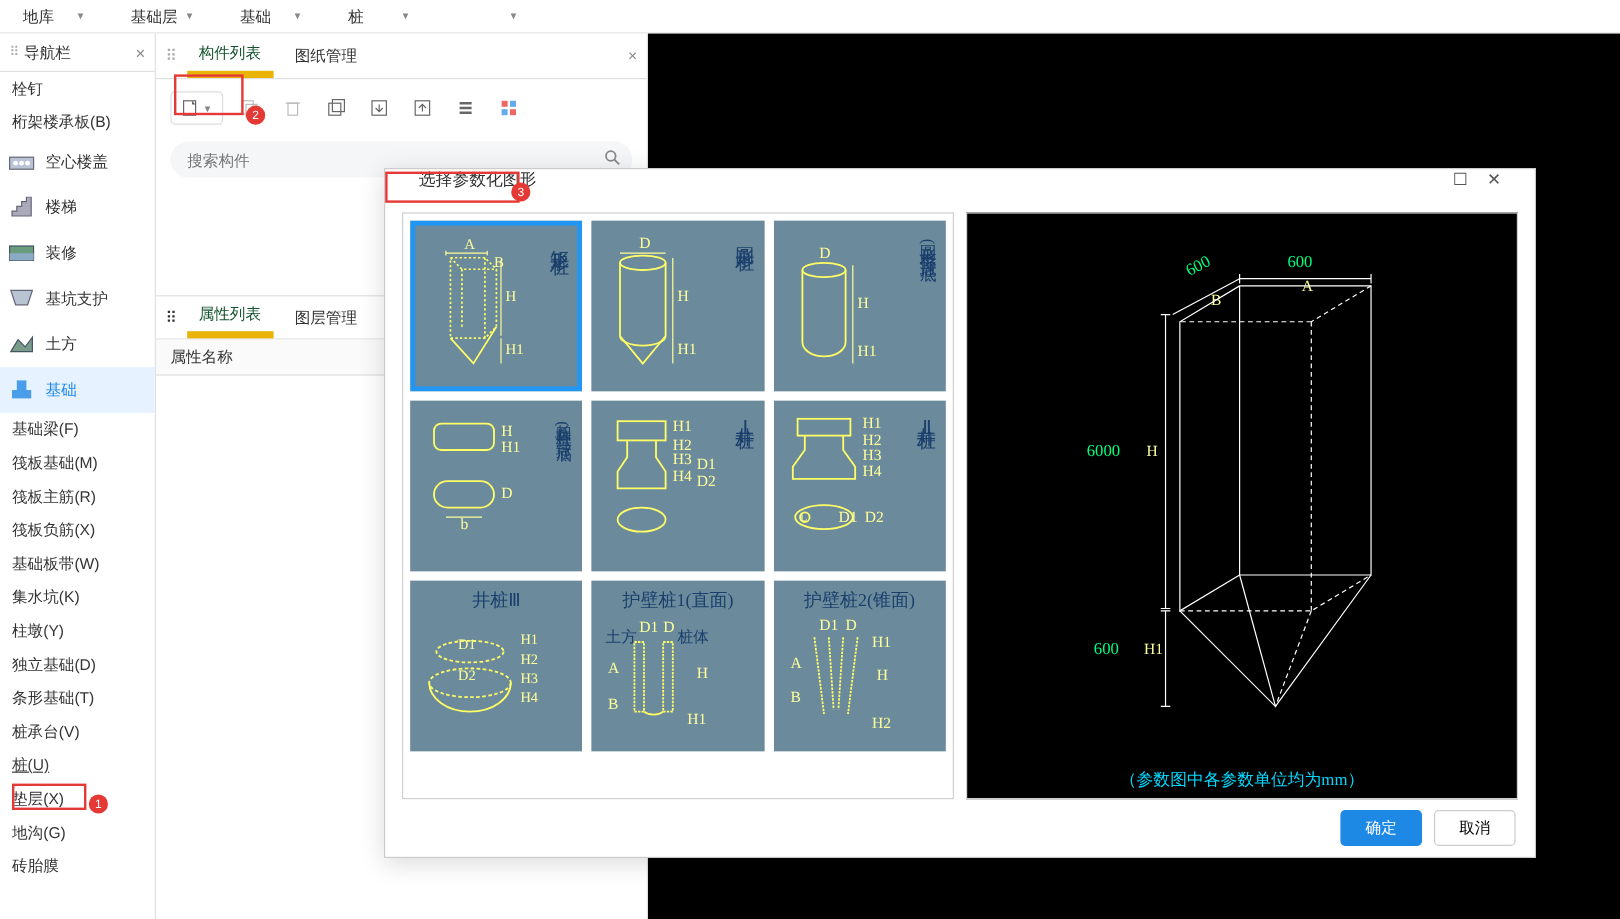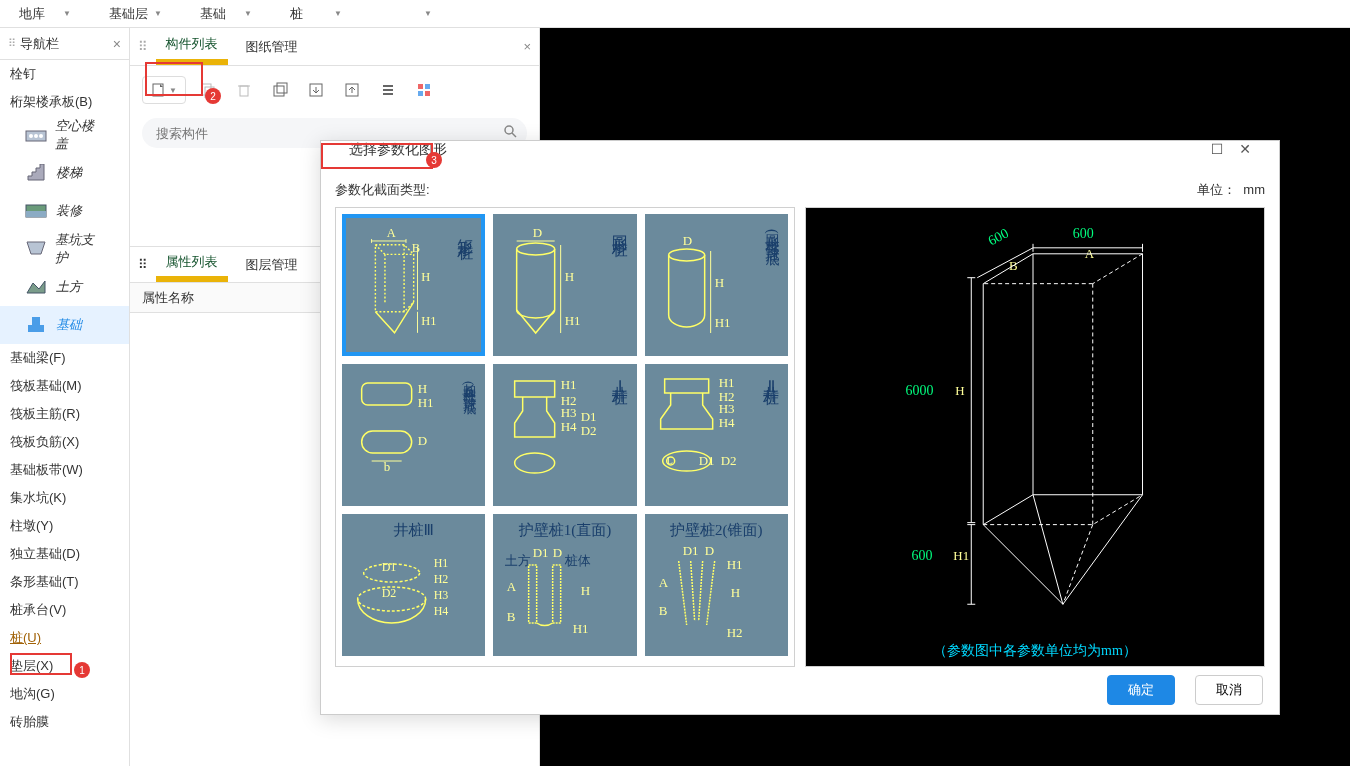--- a/index.html
+++ b/index.html
@@ -13,25 +13,25 @@
     
     .main { display: flex; height: calc(100% - 28px); }
     
     
     .nav-panel { width: 130px; border-right: 1px solid #e0e0e0; display: flex; flex-direction: column; background: #fff; }
     .panel-header { display: flex; align-items: center; height: 32px; padding: 0 8px; border-bottom: 1px solid #e0e0e0; justify-content: space-between; }
     .panel-header .grip { color: #aaa; font-size: 11px; margin-right: 4px; }
     .panel-header .close { color: #888; font-size: 14px; cursor: pointer; }
     .panel-header-title { flex: 1; }
     .nav-list { flex: 1; overflow: auto; }
-    .nav-item { display: flex; align-items: center; height: 38px; padding: 0 24px; cursor: pointer; gap: 8px; font-style: italic; }
+    .nav-item { display: flex; align-items: center; height: 38px; padding: 0 6px; cursor: pointer; gap: 8px; }
     .nav-item.active { background: #e6f2ff; color: #1e88e5; }
     .nav-item .icon-box { width: 24px; height: 20px; display: flex; align-items: center; justify-content: center; }
     .nav-item-child { padding-left: 10px; height: 28px; display: flex; align-items: center; cursor: pointer; position: relative;}
-    .nav-item-child.selected { color: #a16207; text-decoration: underline; }
+    .nav-item-child.selected { color: #404040; text-decoration: underline; }
     
     
     .mid-panel { width: 410px; border-right: 1px solid #e0e0e0; display: flex; flex-direction: column; background: #fff; }
     .tabs-row { display: flex; align-items: center; height: 38px; border-bottom: 1px solid #e0e0e0; padding: 0 8px; gap: 8px; }
     .tabs-row .grip { color: #aaa; }
     .tab { padding: 0 10px; height: 100%; display: flex; align-items: center; cursor: pointer; }
     .tab.active { color: #14532d; border-bottom: 6px solid #eab308; }
     .tabs-row .close { margin-left: auto; color: #888; cursor: pointer; }
     
     .toolbar { display: flex; gap: 8px; padding: 10px 12px; align-items: center; flex-wrap: wrap; }
@@ -63,21 +63,21 @@
     
     .dialog-body { flex: 1; display: flex; gap: 10px; padding: 0 14px; }
     .shape-grid { width: 460px; border: 1px solid #d0d0d0; padding: 6px; overflow: auto; display: grid; grid-template-columns: repeat(3, 1fr); gap: 8px; align-content: start; }
     .shape-tile { background: #6b8a9c; height: 142px; position: relative; cursor: pointer; border: 1px solid #6b8a9c; }
     .shape-tile.selected { border: 4px solid #2196f3; }
     .shape-label-cn { position: absolute; right: 6px; top: 8px; writing-mode: vertical-rl; color: #1a3f6b; font-size: 16px; font-family: SimSun, serif; font-weight: 500; letter-spacing: 2px;}
     .shape-label-top { position: absolute; left: 0; right:0; top: 6px; text-align:center; color: #1a3f6b; font-size: 15px; font-family: SimSun, serif; }
     
     .preview-panel { flex: 1; background: #000; border: 1px solid #d0d0d0; display: flex; flex-direction: column; }
     
-    .dialog-footer { height: 48px; display: flex; align-items: center; justify-content: flex-end; gap: 20px; padding: 0 16px; }
+    .dialog-footer { height: 48px; display: flex; align-items: center; justify-content: flex-end; gap: 10px; padding: 0 16px; }
     .btn { height: 30px; padding: 0 20px; border-radius: 4px; cursor: pointer; font-size: 13px; border: 1px solid #ccc; background: #fff; display: flex; align-items: center; }
     .btn.primary { background: #1e88e5; color: #fff; border-color: #1e88e5; }
     
     .param-text { font-family: "Times New Roman", serif; font-size: 13px; fill: #ffff99; }
     .param-text-green { font-family: "Times New Roman", serif; font-size: 14px; fill: #00ff7f; }
     .preview-footer { color: #00d9ff; font-family: Liberation Serif, serif; font-size: 14px; text-align: center; padding: 6px; }
     
     .tile-svg { width: 100%; height: 100%; }
     .tile-dim { font-family: "Times New Roman", serif; font-size: 13px; fill: #ffff99; }
     .tile-yellow { stroke: #ffff66; stroke-width: 1.5; fill: none; }
@@ -281,24 +281,20 @@
 <div class="red-badge" style="left:205px;top:88px;">2</div>
 
 <div class="dialog">
   <div class="dialog-title-row">
     <span class="dialog-title">选择参数化图形</span>
     <div class="dialog-controls">
       <span>☐</span>
       <span>✕</span>
     </div>
   </div>
-  <div class="dialog-subtitle">
-    <span>参数化截面类型:</span>
-    <span><span>单位：</span>&nbsp;&nbsp;<span>mm</span></span>
-  </div>
   <div class="dialog-body">
     <div class="shape-grid">
 
       <div class="shape-tile selected">
         <span class="shape-label-cn">矩形桩</span>
         <svg class="tile-svg" viewBox="0 0 140 140">
           <text class="tile-dim" x="42" y="20">A</text>
           <line x1="26" y1="24" x2="62" y2="24" stroke="#ffff99"></line>
             <path d="M26 22 L26 26 M62 22 L62 26" stroke="#ffff99"></path>
           <text class="tile-dim" x="68" y="36">B</text>

